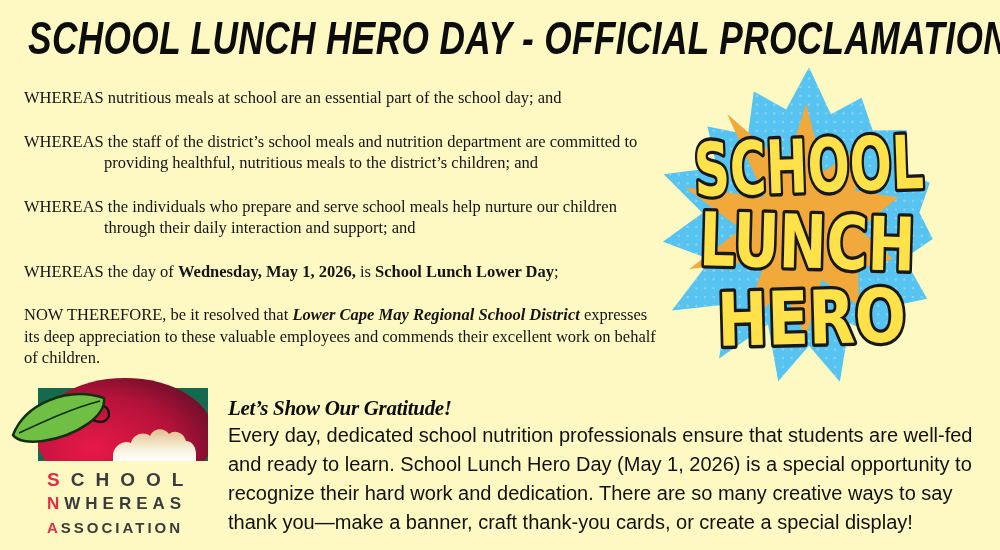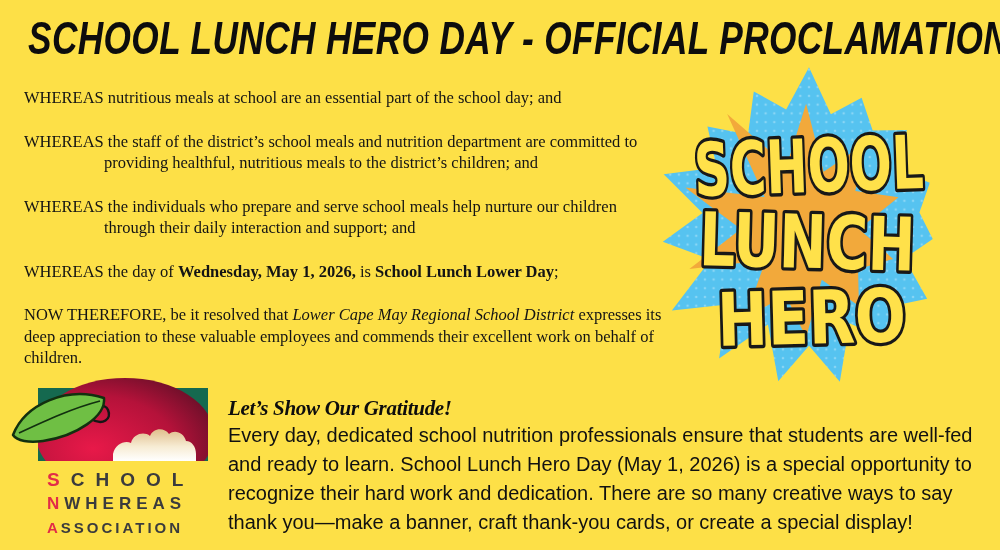--- a/index.html
+++ b/index.html
@@ -1,39 +1,39 @@
 <!DOCTYPE html>
 <html><head>
 <meta charset="utf-8">
 <style>
   * { margin:0; padding:0; box-sizing:border-box; }
   html,body { width:1000px; height:550px; overflow:hidden; background:#ffffff;
               font-family:"Liberation Sans", sans-serif; }
-  .page { position:relative; width:1000px; height:550px; background:#fde047; }
+  .page { position:relative; width:1000px; height:550px; background:#fef9c3; }
 
   
   .page-title {
     position:absolute; left:28px; top:10px;
     font-family:"Liberation Sans", sans-serif;
     font-weight:bold; font-style:italic;
     font-size:47px; color:#0d0d0d; white-space:nowrap;
     letter-spacing:0.5px;
     transform:scaleX(0.75); transform-origin:left center;
   }
 
   
   .proclamation {
     position:absolute; left:24px; top:71px; width:640px;
     font-family:"Liberation Serif", serif;
     font-size:16.5px; line-height:21.5px; color:#141414;
   }
   .proclamation p { margin:16px 0 22px 0; }
   .hang { padding-left:80px; text-indent:-80px; }
   .b  { font-weight:bold; }
-  .bi { font-weight:normal; font-style:italic; }
+  .bi { font-weight:bold; font-style:italic; }
 
   
   .badge { position:absolute; left:650px; top:58px; width:318px; height:340px; }
   .badge svg { display:block; width:100%; height:100%; }
   .badge text {
     font-family:"DejaVu Sans", sans-serif; font-weight:bold;
     paint-order:stroke; stroke:#181818; stroke-width:7px;
     stroke-linejoin:round; text-anchor:middle;
   }
 

